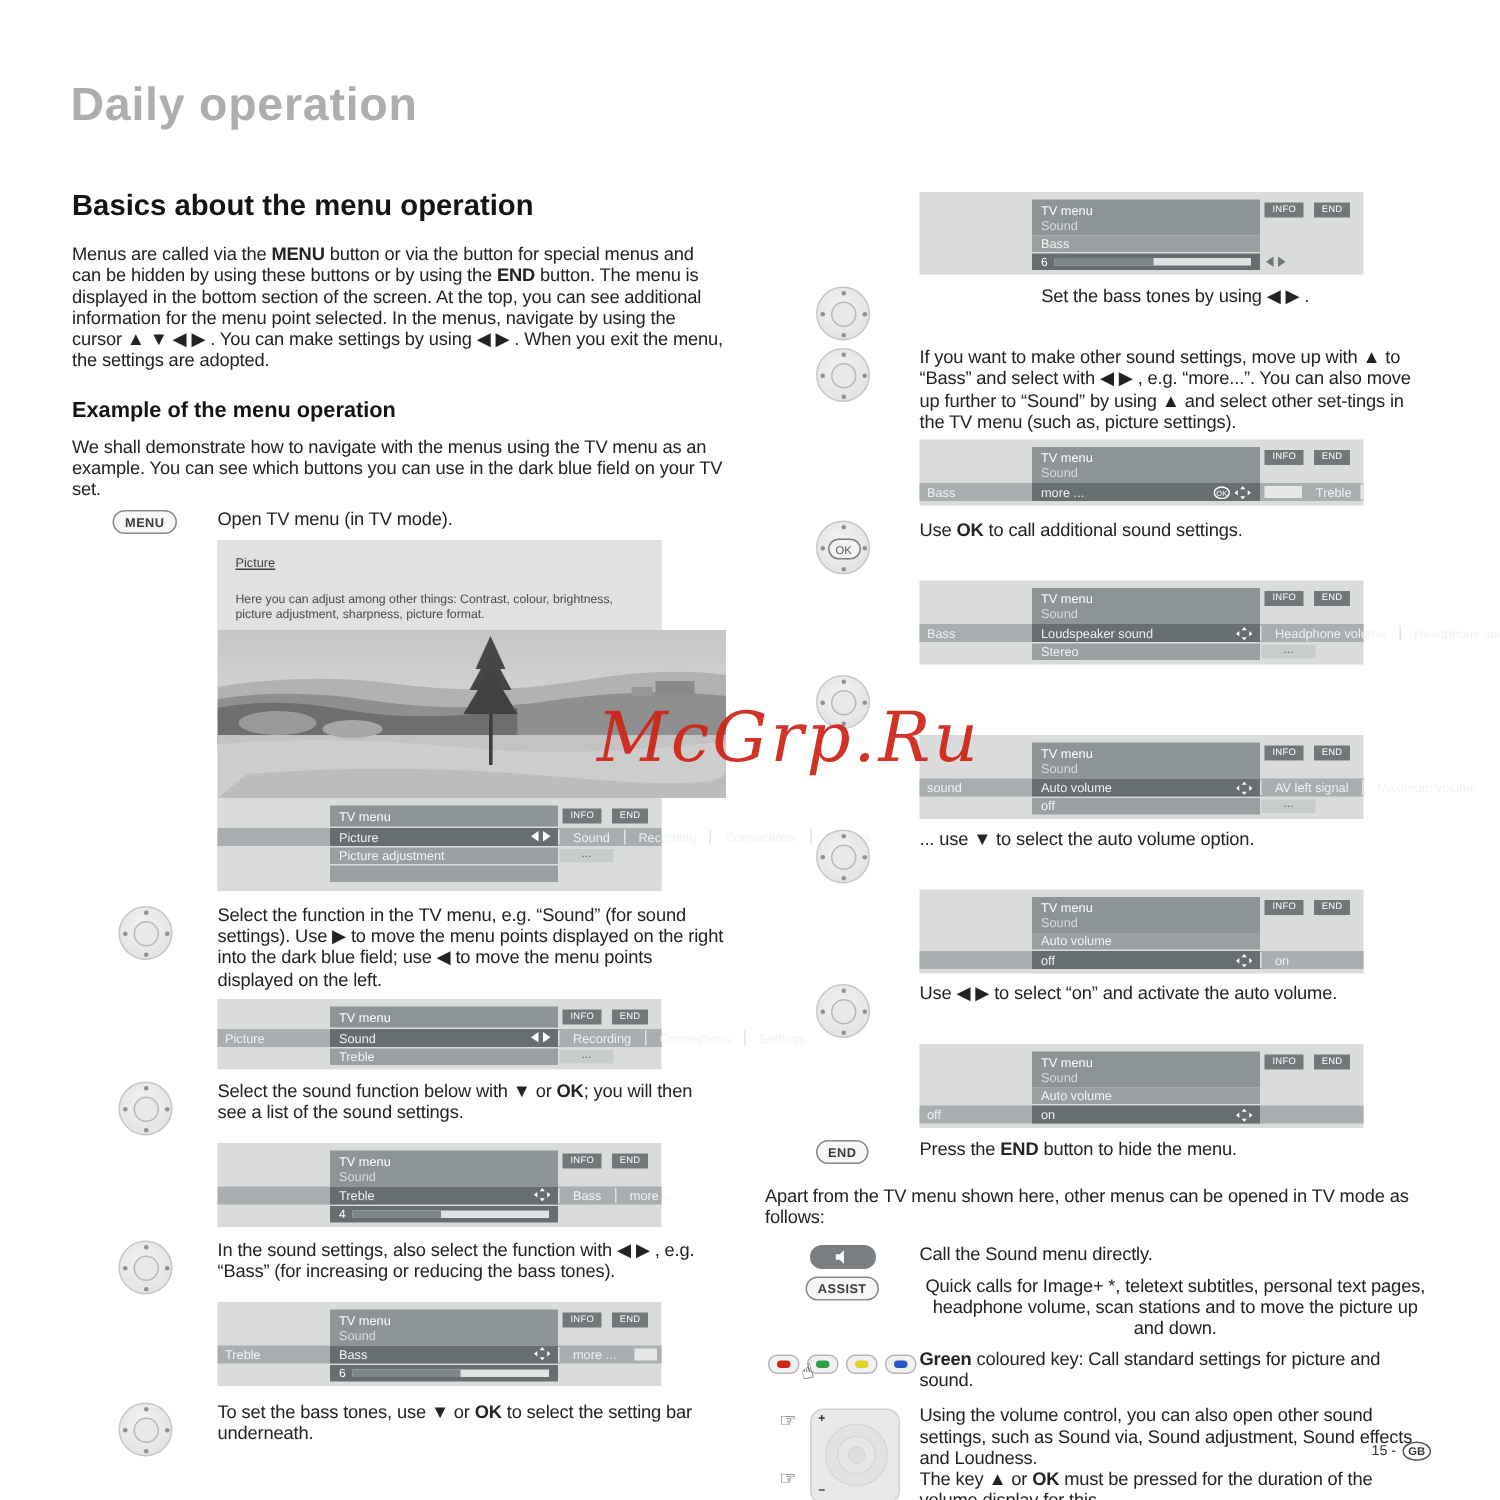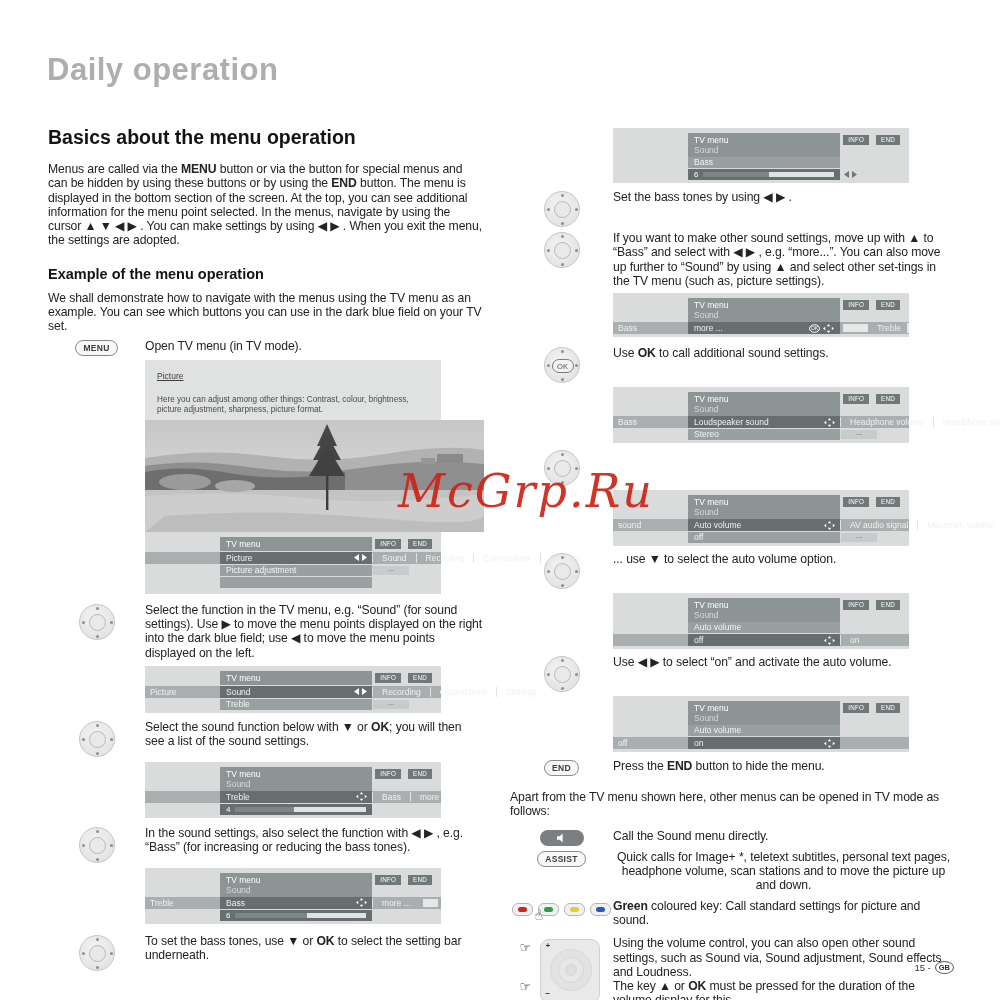--- a/index.html
+++ b/index.html
@@ -343,21 +343,21 @@
           </span>
           <span class="ar" style="color: rgb(112, 120, 122);">
             <svg width="13" height="7" viewBox="0 0 13 7">
               <path d="M5 0 0 3.5 5 7ZM8 0l5 3.5L8 7Z" fill="currentColor"></path>
             </svg>
           </span>
         </div>
       </div>
   </div>
 
-  <div class="step" style="margin-top:7px;">
+  <div class="step" style="margin-top:7px;text-align:center;">
     <span class="ic">
         <span class="dpad"></span>
       </span>
     <div class="tx"><span>Set the bass tones by using ◀ ▶ .</span></div>
   </div>
   <div class="step" style="margin-top:3px;">
     <span class="ic">
         <span class="dpad"></span>
       </span>
     <div class="tx"><span>If you want to make other sound settings, move up with ▲ to “Bass” and select with ◀ ▶ , e.g. “more...”. You can also move up further to “Sound” by using ▲ and select other set-tings in the TV menu (such as, picture settings).</span></div>
@@ -453,21 +453,21 @@
         <div class="row strip">
           <span class="c-pre">sound</span>
           <span class="c-sel">
             <span>Auto volume</span>
             <span class="ar">
               <svg width="11" height="9" viewBox="0 0 11 9">
                 <path d="M5.5 0 7.2 2.2H3.8ZM5.5 9 7.2 6.8H3.8ZM0 4.5 2.2 2.7v3.6ZM11 4.5 8.8 2.7v3.6Z" fill="currentColor"></path>
               </svg>
             </span>
           </span>
-          <span class="c-item">AV audio signal</span>
+          <span class="c-item">AV left signal</span>
           <span class="c-item">Maximum volume</span>
           <span class="c-fill"></span>
         </div>
         <div class="row subrow">
           <span class="c-gap"></span>
           <span class="sbox">off</span>
           <span class="dots">...</span>
         </div>
       </div>
   </div>

